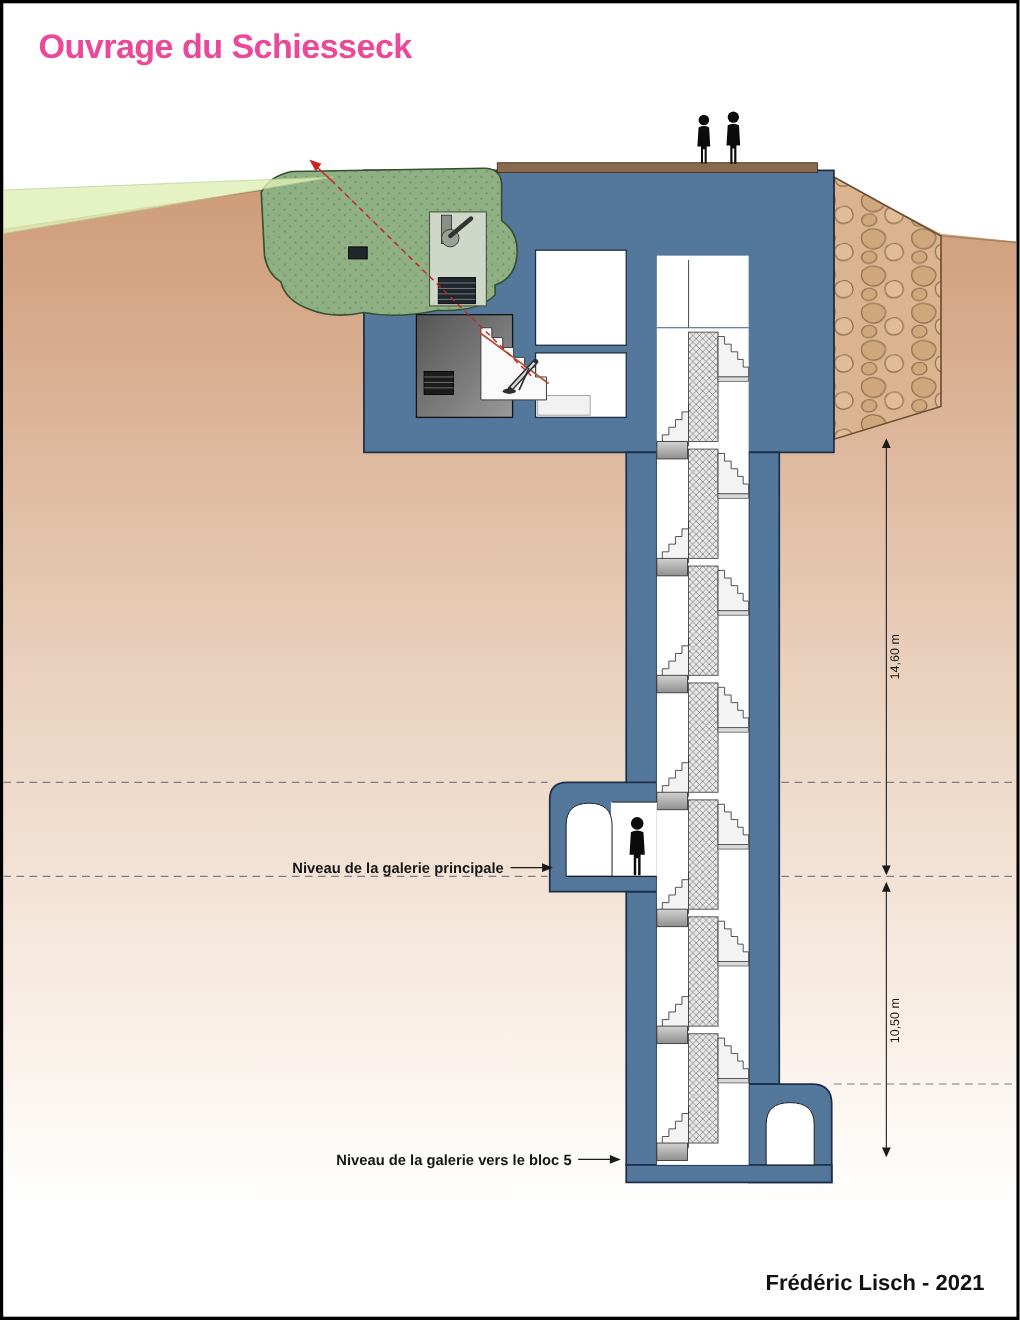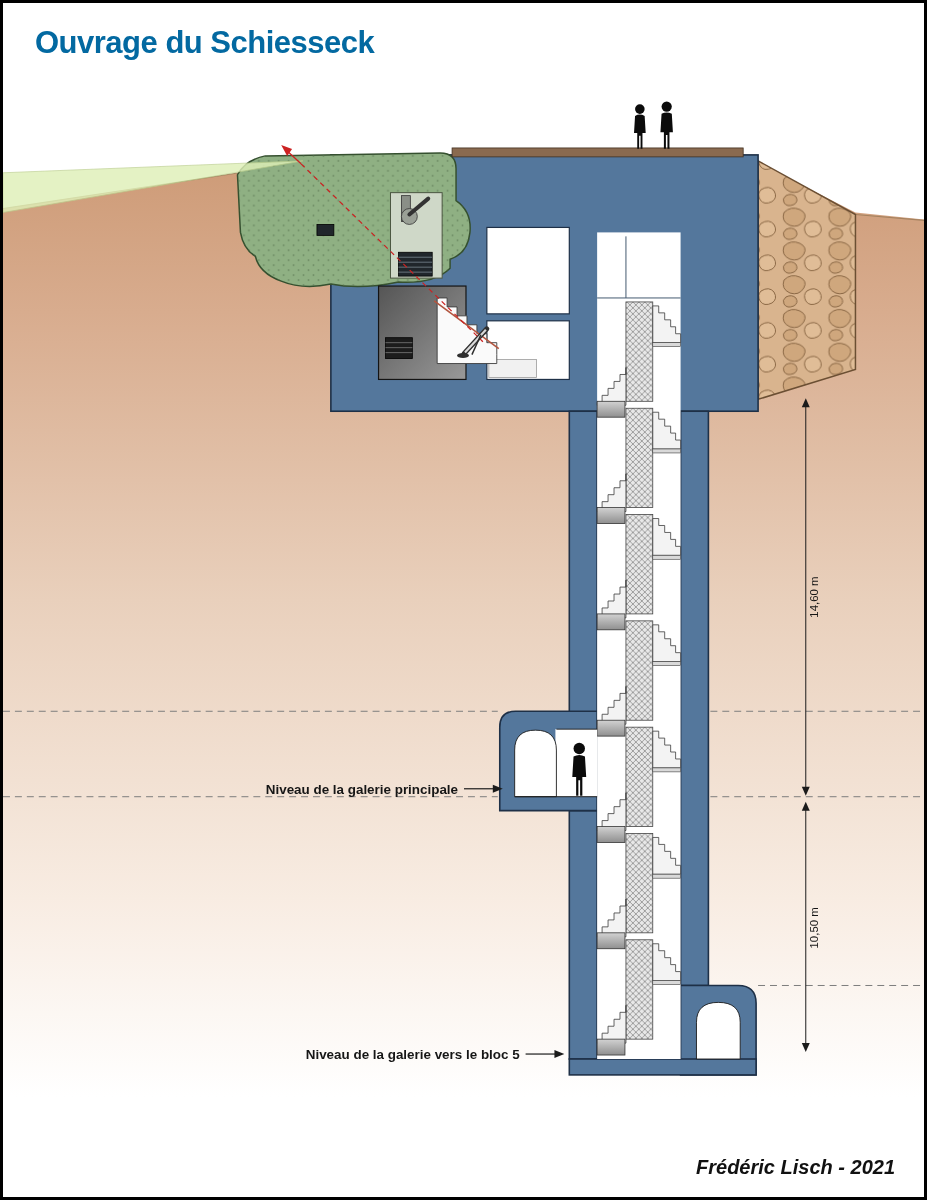--- a/index.html
+++ b/index.html
@@ -2,24 +2,24 @@
 <html><head>
 <meta charset="utf-8">
 <style>
   html,body{margin:0;padding:0;background:#fff;}
   .canvas{
     position:relative;width:927px;height:1200px;background:#ffffff;
     border:3px solid #000;box-sizing:border-box;overflow:hidden;
     font-family:"Liberation Sans",sans-serif;
   }
   .canvas > svg{position:absolute;left:0;top:0;width:100%;height:100%;}
-  .header{position:absolute;left:32px;top:22px;z-index:5;color:#0369a1;}
+  .header{position:absolute;left:32px;top:22px;z-index:5;color:#ec4899;}
   .header h1{margin:0;font-size:31px;font-weight:bold;letter-spacing:-0.5px;}
   .header h2{margin:7px 0 0 0;font-size:23px;font-weight:normal;}
-  .credit{position:absolute;right:29px;bottom:18px;z-index:5;font-size:20px;font-weight:600;color:#111;font-style:italic;}
+  .credit{position:absolute;right:29px;bottom:18px;z-index:5;font-size:20px;font-weight:600;color:#111;}
   svg text{font-family:"Liberation Sans",sans-serif;fill:#161616;}
 </style>
 </head>
 <body>
 
 <div class="canvas">
 
   <div class="header">
     <h1>Ouvrage du Schiesseck</h1>
   </div>

